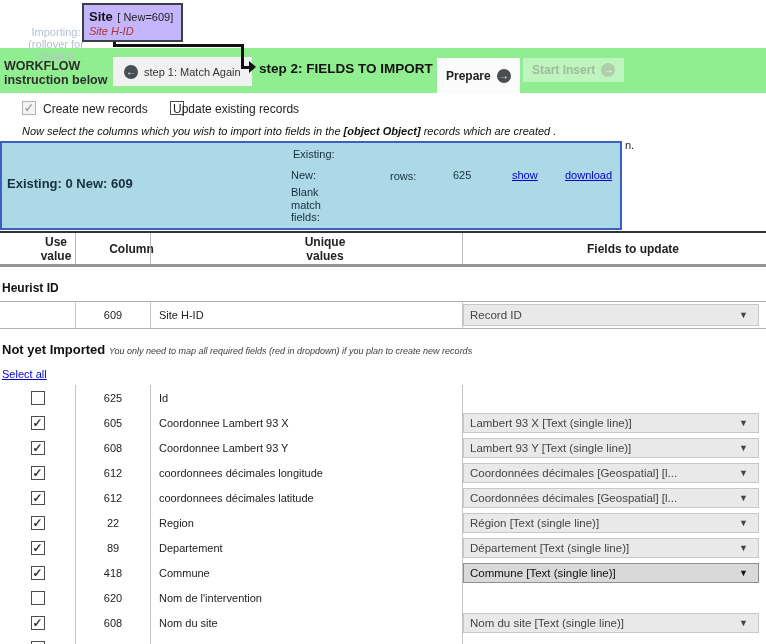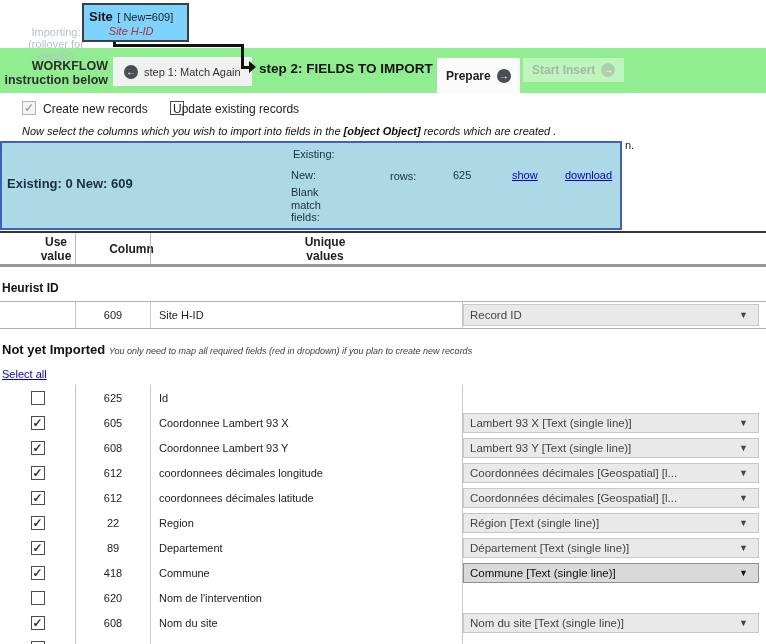--- a/index.html
+++ b/index.html
@@ -6,34 +6,34 @@
   html,body { width:766px; height:644px; background:#fff; overflow:hidden;
     font-family:"Liberation Sans", sans-serif; }
   #stage { position:relative; width:766px; height:644px; background:#fff; }
   .abs { position:absolute; }
 
   
   .importing { left:14px; top:26px; width:84px; text-align:center;
     font-size:11px; line-height:12px; color:#b7c0d2; z-index:6; }
 
   
-  .tooltip { left:82px; top:3px; background:#7dd3fc; border:2px solid #3a3f44;
-    padding:2px 14px 3px 5px; z-index:7; white-space:nowrap;text-align:center; }
+  .tooltip { left:82px; top:3px; background:#c4b5fd; border:2px solid #3a3f44;
+    padding:2px 8px 3px 5px; z-index:7; white-space:nowrap; }
   .tooltip .t1 { font-size:13px; font-weight:bold; color:#111; }
   .tooltip .t1s { font-size:11px; font-weight:normal; color:#222; }
   .tooltip .t2 { font-size:11px; font-style:italic; color:#b03030; }
 
   
   .conn { background:#111; z-index:6; }
   .arrowhead { width:0; height:0; border-left:7px solid #111;
     border-top:6px solid transparent; border-bottom:6px solid transparent; z-index:6; }
 
   
   .greenbar { left:0; top:48px; width:766px; height:45px; background:#90ee90; z-index:1; }
-  .wf-label { left:4px; top:59px; width:104px; text-align:right; font-weight:bold;
+  .wf-label { left:4px; top:59px; width:104px; text-align:left; font-weight:bold;
     font-size:12.5px; line-height:14px; color:#2e2e2e; z-index:2; }
   .btn { display:flex; align-items:center; gap:6px; z-index:2; cursor:default; }
   .btn-step1 { left:113px; top:57px; height:29px; padding:0 11px; background:#f1f1f1;
     font-size:11px; color:#333; }
   .step2 { left:259px; top:61px; font-size:13.5px; font-weight:bold; color:#111; z-index:2; }
   .btn-prepare { left:437px; top:58px; height:36px; padding:0 9px; background:#fbfbfb;
     font-size:12px; font-weight:bold; color:#222; }
   .btn-start { left:523px; top:58px; height:24px; padding:0 9px;
     background:rgba(255,255,255,0.42); font-size:12px; font-weight:bold; color:#9fbc9c; }
   .circ { display:inline-flex; align-items:center; justify-content:center;
@@ -161,20 +161,21 @@
 
   
   <div class="abs thead">
     <div class="hcell">
         <span class="hwrap">Use value</span>
       </div>
     <div class="hcell">Column</div>
     <div class="hcell">
         <span class="hwrap">Unique values</span>
       </div>
+    <div class="hcell">Fields to update</div>
   </div>
 
   
   <div class="abs section-title" style="left:2px; top:281px; font-size:12px;">Heurist ID</div>
   <div class="abs trow hrow">
     <div class="cell c1"></div>
     <div class="cell c2">609</div>
     <div class="cell c3">Site H-ID</div>
     <div class="cell c4">
       <div class="dropdown tall">

